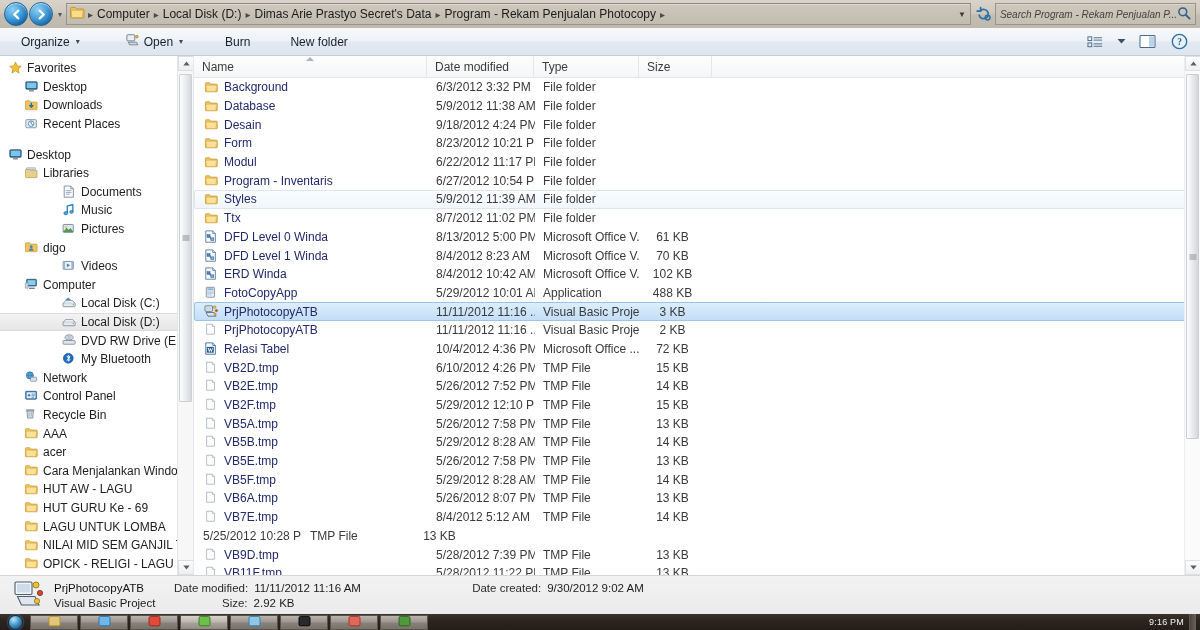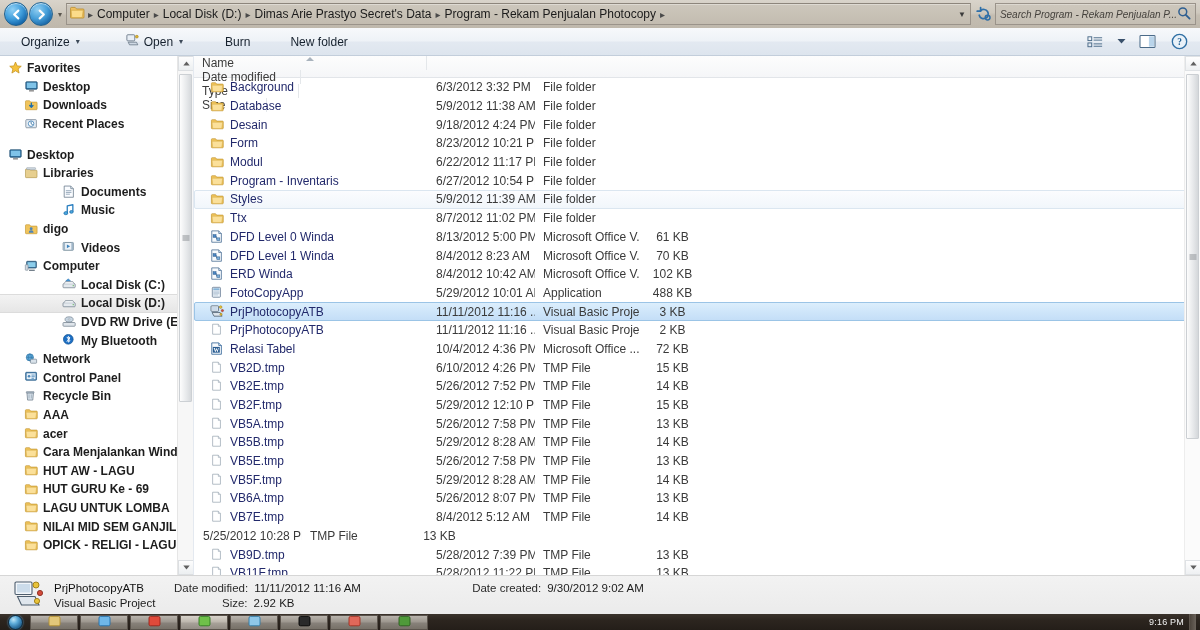--- a/index.html
+++ b/index.html
@@ -110,21 +110,20 @@
   }
 
   
   .navpane {
     position: relative;
     width: 194px; height: 519px;
     background: #fff;
     border-right: 1px solid #e4e9f0;
     overflow: hidden;
     padding-top: 3px;
-    font-weight: bold;
   }
   .navscroll { position:absolute; right:0; top:0; width:16px; height:519px;
     background: #f7f7f7; border-left:1px solid #e6e6e6; }
   .navscroll .arrow-up, .navscroll .arrow-dn {
     position:absolute; left:0; width:16px; height:15px;
     display:flex;align-items:center;justify-content:center;
     background: linear-gradient(to bottom,#fdfdfd,#eceff1);
     border:1px solid #dcdfe2;
   }
   .navscroll .arrow-up { top:0; }
@@ -157,21 +156,20 @@
   .ind-1 { padding-left: 22px; }
   .ind-2 { padding-left: 60px; }
 
   
   .listpane { position: relative; flex: 1 1 auto; height: 519px; background:#fff; overflow:hidden; }
   .colheader {
     position: relative; height: 22px;
     background: linear-gradient(to bottom,#fdfdfd,#f5f6f8);
     border-bottom: 1px solid #e2e5e9;
     display: flex;
-    flex-direction: column;
   }
   .colheader .col {
     position: relative; height: 22px; display:flex; align-items:center;
     padding-left: 8px; font-size: 12px; color: #3b3b3b;
     border-right: 1px solid #e4e7ea;
   }
   .colheader .col.sorted::after {
     content:''; position:absolute; left:50%; top:1px; transform:translateX(-50%);
     width:0;height:0;border-left:4px solid transparent;border-right:4px solid transparent;
     border-bottom:4px solid #a9b3bd;
@@ -191,21 +189,21 @@
     background: linear-gradient(to bottom,#dceefc 0%, #cfe6fa 50%, #c4def7 100%);
     border: 1px solid #9bc4e6;
     border-radius: 2px;
   }
   .row.hover {
     background: linear-gradient(to bottom,#fbfcfe 0%, #f1f6fb 100%);
     border: 1px solid #dbe6f0;
     border-radius: 2px;
   }
   .cell { padding-left: 8px; overflow:hidden; white-space:nowrap; }
-  .cell.name { width: 233px; display:flex; align-items:center; padding-left: 12px; color:#22296b; }
+  .cell.name { width: 233px; display:flex; align-items:center; padding-left: 6px; color:#22296b; }
   .cell.name .ico { flex:0 0 auto; width: 20px; display:flex; align-items:center; justify-content:center; margin-right:3px; }
   .cell.date { width: 107px; color:#3a3a3a; }
   .cell.type { width: 105px; color:#3a3a3a; }
   .cell.size { width: 73px; color:#3a3a3a; text-align:center; padding-right: 8px; padding-left:0; }
 
   
   .listscroll { position:absolute; right:0; top:0; width:16px; height:519px; background:#fbfbfb; border-left:1px solid #ededed; }
   .listscroll .arrow-up, .listscroll .arrow-dn {
     position:absolute; left:0; width:16px; height:15px;
     display:flex;align-items:center;justify-content:center;
@@ -452,20 +450,30 @@
           <div class="nav-item ind-2">
             <span class="ico">
               <svg width="14" height="14" viewBox="0 0 16 16">
                 <path d="M6 11.4 V3.4 L12.4 2 V10" fill="none" stroke="#2a7fc0" stroke-width="1.5" stroke-linejoin="round"></path>
                 <ellipse cx="4.4" cy="11.6" rx="2.2" ry="1.8" fill="#49a7e0" stroke="#1f6ba5" stroke-width="0.8"></ellipse>
                 <ellipse cx="10.8" cy="10.2" rx="2" ry="1.6" fill="#49a7e0" stroke="#1f6ba5" stroke-width="0.8"></ellipse>
               </svg>
             </span>
             <span class="lbl">Music</span>
           </div>
+          <div class="nav-item ind-2">
+            <span class="ico">
+              <svg width="14" height="13" viewBox="0 0 16 16">
+                <rect x="0.8" y="1.8" width="12.5" height="9.6" rx="0.8" fill="#dbeaf6" stroke="#55707f" stroke-width="0.9"></rect>
+                <circle cx="4.2" cy="4.8" r="1.2" fill="#ffe37a" stroke="#c2a033" stroke-width="0.5"></circle>
+                <path d="M1.4 10.8 L5.2 6.4 L7.6 9 L9.8 6.8 L12.7 10.8 Z" fill="#56a24c" stroke="#2f6b2a" stroke-width="0.6"></path>
+              </svg>
+            </span>
+            <span class="lbl">Pictures</span>
+          </div>
           <div class="nav-item ind-1">
             <span class="ico">
               <svg width="15" height="13" viewBox="0 0 16 16">
                 <path d="M0.6 3 A0.9 0.9 0 0 1 1.5 2.1 H5.6 L7 3.8 H14 A0.9 0.9 0 0 1 14.9 4.7 V12.3 A0.9 0.9 0 0 1 14 13.2 H1.5 A0.9 0.9 0 0 1 0.6 12.3 Z" fill="#f0c45c" stroke="#bd8d23" stroke-width="0.7"></path>
                 <circle cx="7.6" cy="7" r="1.8" fill="#4d84b8"></circle>
                 <path d="M4.6 12 A3 3 0 0 1 10.6 12 Z" fill="#4d84b8"></path>
               </svg>
             </span>
             <span class="lbl">digo</span>
           </div>

